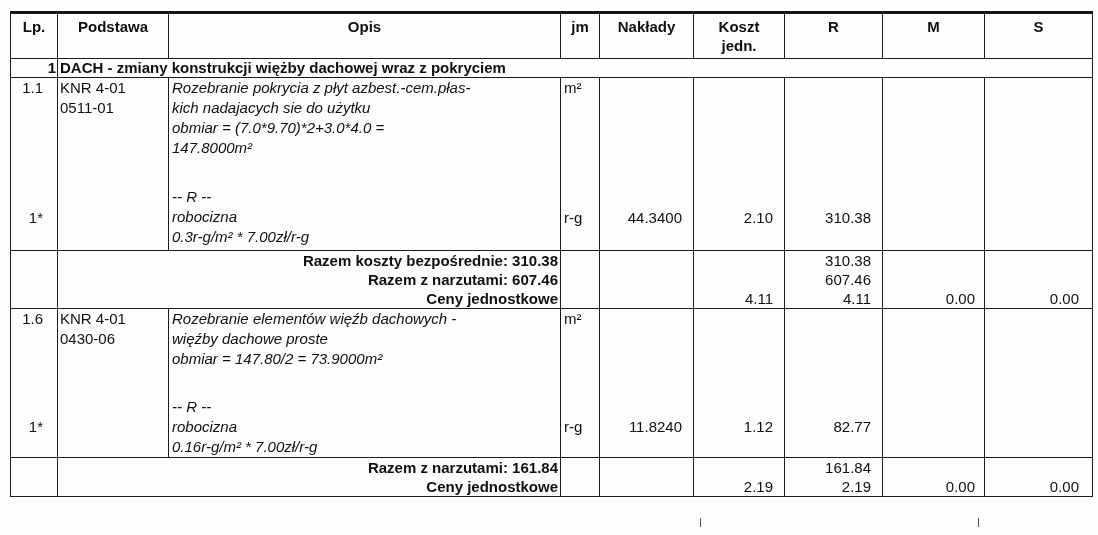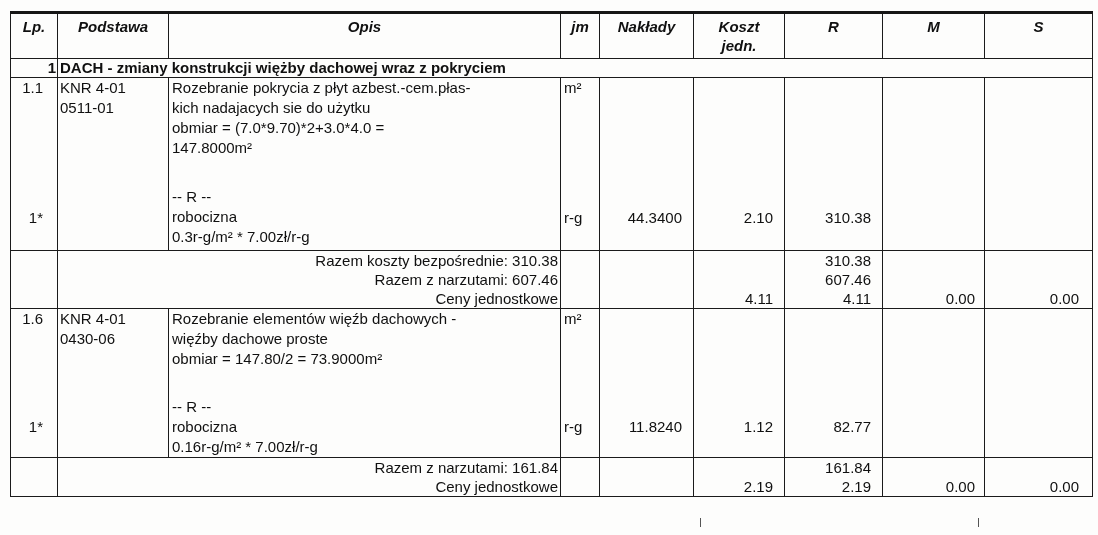--- a/index.html
+++ b/index.html
@@ -40,52 +40,52 @@
     box-sizing: border-box;
   }
   tr.header-row td {
     border-bottom: 1px solid #1b1b1b;
     font-weight: bold;
     text-align: center;
     white-space: pre-line;
     height: 46px;
     padding-top: 3px;
     line-height: 19px;
-    font-style: italic;
   }
   tr.section-row td {
     border-bottom: 1px solid #1b1b1b;
     font-weight: bold;
     height: 19px;
     line-height: 18px;
   }
   tr.section-row td.lp { text-align: right; padding-right: 1px; }
   tr.section-row td.title { padding-left: 2px; }
 
   td.lp { text-align: right; padding-right: 14px; }
   td.basis { white-space: pre-line; padding-left: 2px; margin-top: 21px; }
-  td.desc { white-space: pre-line; padding-left: 3px; }
+  td.desc { white-space: pre-line; padding-left: 3px; font-style: italic; }
   td.unit { padding-left: 3px; }
   td.num { text-align: right; padding-right: 11px; }
   td.num-m { padding-right: 9px; }
   td.num-s { padding-right: 13px; }
   td.mid { vertical-align: middle; }
 
   tr.row-a-1 td { height: 109px; }
   tr.row-b-1 td { height: 64px; border-bottom: 1px solid #1b1b1b; }
   tr.row-a-2 td { height: 88px; }
   tr.row-b-2 td { height: 60px; border-bottom: 1px solid #1b1b1b; }
 
   tr.sum-row td {
     height: 19px;
     line-height: 19px;
   }
   tr.sum-row td.sumlabel {
     text-align: right;
     padding-right: 2px;
+    font-weight: bold;
   }
   tr.sum-row.sum-last td { border-bottom: 1px solid #1b1b1b; }
 
   .stub {
     position: absolute;
     top: 518px;
     width: 1px;
     height: 9px;
     background: #555;
   }

